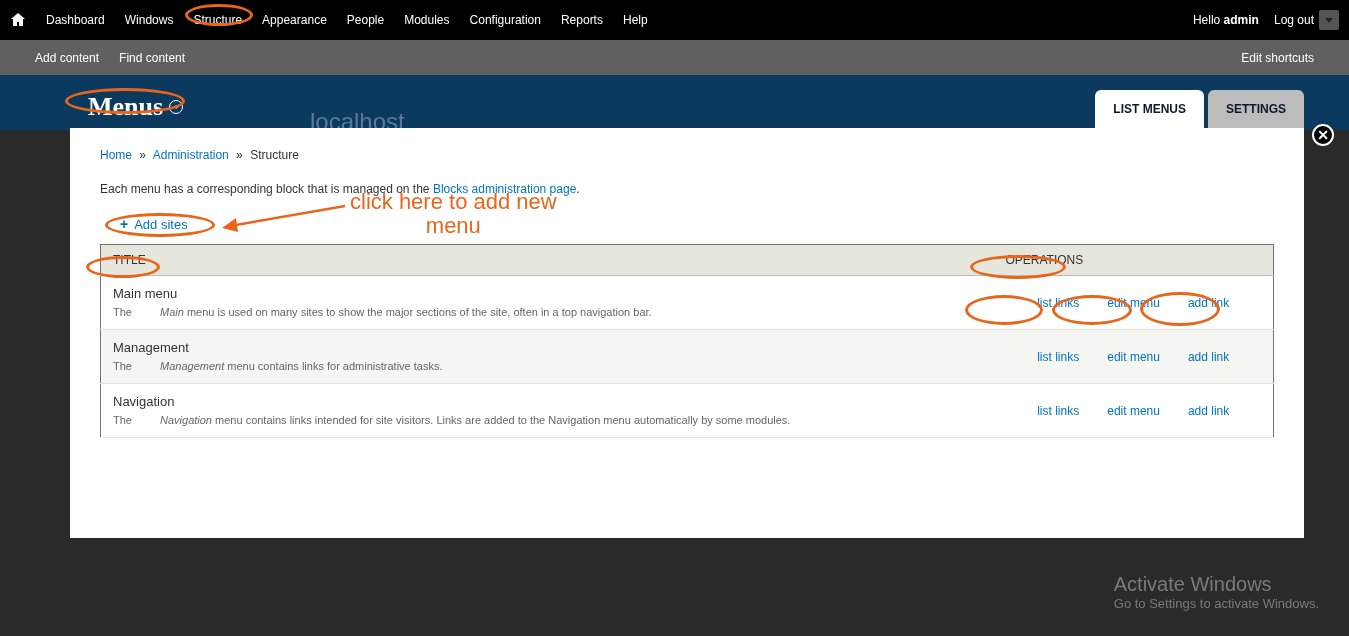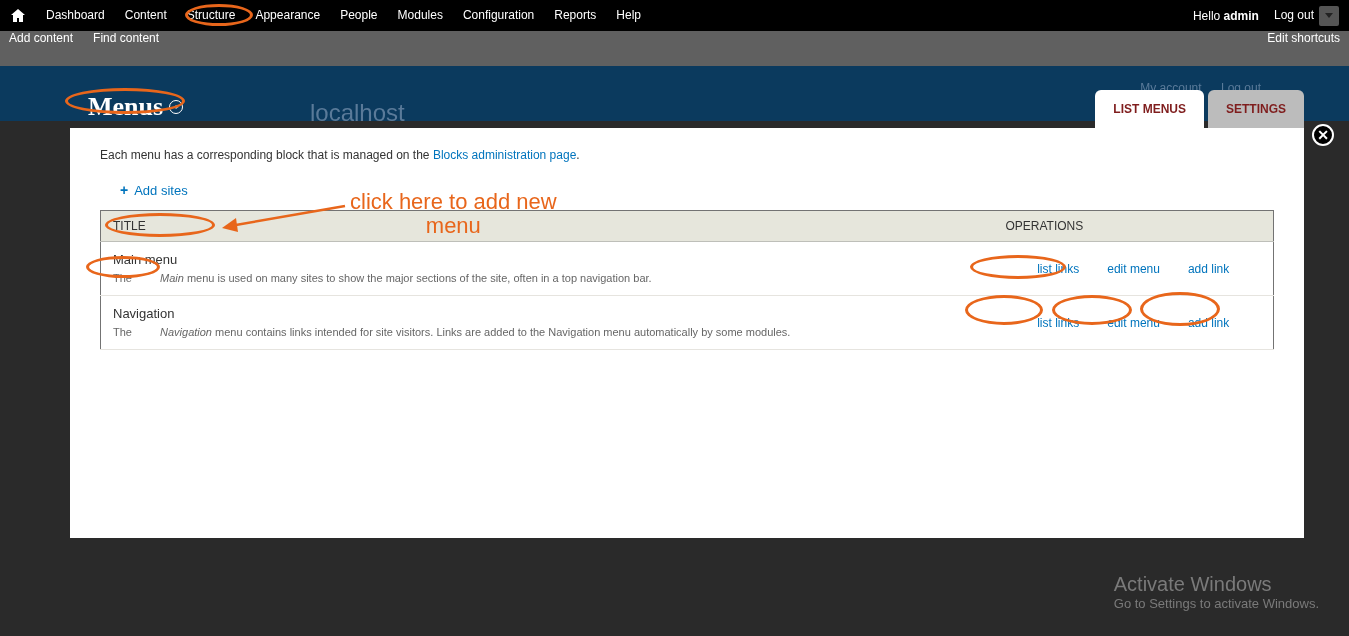--- a/index.html
+++ b/index.html
@@ -1,44 +1,44 @@
 <!DOCTYPE html>
 <html><head>
 <meta charset="utf-8">
 <style>
 * { margin: 0; padding: 0; box-sizing: border-box; }
 body { font-family: "Lucida Grande", Verdana, sans-serif; font-size: 13px; background: #2a2a2a; width: 1349px; height: 636px; overflow: hidden; position: relative; }
 a { color: #0074bd; text-decoration: none; cursor: pointer; }
 
 
-.toolbar-top { background: #000; color: #fff; height: 31px; display: flex; align-items: center; padding: 0 10px; font-size: 12px; }
+.toolbar-top { background: #000; color: #fff; height: 40px; display: flex; align-items: center; padding: 0 10px; font-size: 12px; }
 .toolbar-top .home-icon { width: 16px; height: 16px; display: inline-block; margin-right: 10px; }
 .toolbar-top .nav-item { padding: 0 10px; color: #fff; line-height: 31px; display: inline-block; }
 .toolbar-top .spacer { flex: 1; }
 .toolbar-top .hello { margin-right: 15px; }
 .toolbar-top .dropdown-toggle { background: #555; width: 20px; height: 20px; display: flex; align-items: center; justify-content: center; border-radius: 2px; margin-left: 5px; }
 
 
-.toolbar-sub { background: #606060; color: #fff; height: 35px; display: flex; align-items: flex-start; padding: 0 9px; font-size: 12px; }
+.toolbar-sub { background: #606060; color: #fff; height: 35px; display: flex; align-items: center; padding: 0 35px; font-size: 12px; }
 .toolbar-sub .nav-item { padding: 0 10px; color: #fff; }
 .toolbar-sub .spacer { flex: 1; }
 
 
 .site-header { background: #0b3a5e; height: 55px; position: relative; color: #fff; }
 .site-header .user-links { position: absolute; right: 80px; top: 15px; font-size: 12px; color: #5a7a99; }
 .site-header .user-links span { margin: 0 8px; }
 .site-header .localhost { position: absolute; left: 310px; top: 33px; font-size: 24px; color: #5a7a99; }
 
 
 .overlay { position: absolute; top: 86px; left: 70px; right: 45px; background: transparent; }
 .overlay-header { display: flex; align-items: flex-end; position: relative; }
 .overlay-title { font-size: 26px; font-weight: bold; color: #fff; font-family: Georgia, serif; padding: 6px 10px 6px 18px; display: flex; align-items: center; }
 .overlay-title .help-icon { width: 14px; height: 14px; margin-left: 6px; border: 1px solid #fff; border-radius: 50%; display: flex; align-items: center; justify-content: center; font-size: 9px; }
 .overlay-tabs { margin-left: auto; display: flex; }
-.overlay-tabs .tab { background: #bcbcbc; color: #7f1d1d; padding: 12px 18px; font-size: 12px; font-weight: bold; border-radius: 6px 6px 0 0; margin-left: 4px; font-family: "Lucida Grande", Verdana, sans-serif; }
+.overlay-tabs .tab { background: #bcbcbc; color: #0f172a; padding: 12px 18px; font-size: 12px; font-weight: bold; border-radius: 6px 6px 0 0; margin-left: 4px; font-family: "Lucida Grande", Verdana, sans-serif; }
 .overlay-tabs .tab.active { background: #fff; }
 .overlay-close { position: absolute; right: -30px; top: 38px; width: 22px; height: 22px; background: #000; border: 2px solid #fff; border-radius: 50%; color: #fff; display: flex; align-items: center; justify-content: center; font-weight: bold; font-size: 14px; cursor: pointer; }
 .overlay-body { background: #fff; padding: 20px 30px; min-height: 410px; }
 
 .breadcrumb { font-size: 12px; margin-bottom: 20px; }
 .breadcrumb .sep { color: #333; margin: 0 4px; }
 .breadcrumb .current { color: #333; }
 
 .help-text { font-size: 12px; color: #333; margin-bottom: 20px; }
 
@@ -69,21 +69,21 @@
 </head>
 <body>
 
 <div class="toolbar-top">
   <span class="home-icon">
     <svg viewBox="0 0 16 16" fill="#fff">
         <path d="M8 1L1 7h2v7h4V10h2v4h4V7h2z"></path>
       </svg>
   </span>
   <a class="nav-item">Dashboard</a>
-  <a class="nav-item">Content</a>
+  <a class="nav-item">Windows</a>
   <a class="nav-item">Structure</a>
   <a class="nav-item">Appearance</a>
   <a class="nav-item">People</a>
   <a class="nav-item">Modules</a>
   <a class="nav-item">Configuration</a>
   <a class="nav-item">Reports</a>
   <a class="nav-item">Help</a>
   <span class="spacer"></span>
   <span class="hello"><span>Hello </span><b>admin</b></span>
   <a class="nav-item" style="padding:0;">Log out</a>
@@ -115,38 +115,49 @@
       <span>Menus</span>
       <span class="help-icon">+</span>
     </div>
     <div class="overlay-tabs">
       <div class="tab active">LIST MENUS</div>
       <div class="tab">SETTINGS</div>
     </div>
     <div class="overlay-close">✕</div>
   </div>
   <div class="overlay-body">
+    <div class="breadcrumb">
+      <a>Home</a>
+      <span class="sep">»</span>
+      <a>Administration</a>
+      <span class="sep">»</span>
+      <span class="current">Structure</span>
+    </div>
     <div class="help-text">
       <span>Each menu has a corresponding block that is managed on the </span><a>Blocks administration page</a><span>.</span>
     </div>
     <a class="add-menu-link">
       <span class="plus">+</span>
       <span>Add sites</span>
     </a>
 
     <table class="menu-table">
       <thead>
         <tr>
           <th>TITLE</th>
           <th style="width:280px;">OPERATIONS</th>
         </tr>
       </thead>
       <tbody id="menu-rows">
           <tr>
             <td><span class="row-title">Main menu</span><span class="row-desc">The <em>Main</em> menu is used on many sites to show the major sections of the site, often in a top navigation bar.</span></td>
+            <td class="ops"><a class="op-link">list links</a><a class="op-link">edit menu</a><a class="op-link" style="margin-right:0">add link</a></td>
+          </tr>
+          <tr class="even">
+            <td><span class="row-title">Management</span><span class="row-desc">The <em>Management</em> menu contains links for administrative tasks.</span></td>
             <td class="ops"><a class="op-link">list links</a><a class="op-link">edit menu</a><a class="op-link" style="margin-right:0">add link</a></td>
           </tr>
           <tr>
             <td><span class="row-title">Navigation</span><span class="row-desc">The <em>Navigation</em> menu contains links intended for site visitors. Links are added to the Navigation menu automatically by some modules.</span></td>
             <td class="ops"><a class="op-link">list links</a><a class="op-link">edit menu</a><a class="op-link" style="margin-right:0">add link</a></td>
           </tr>
         </tbody>
     </table>
   </div>
 </div>

